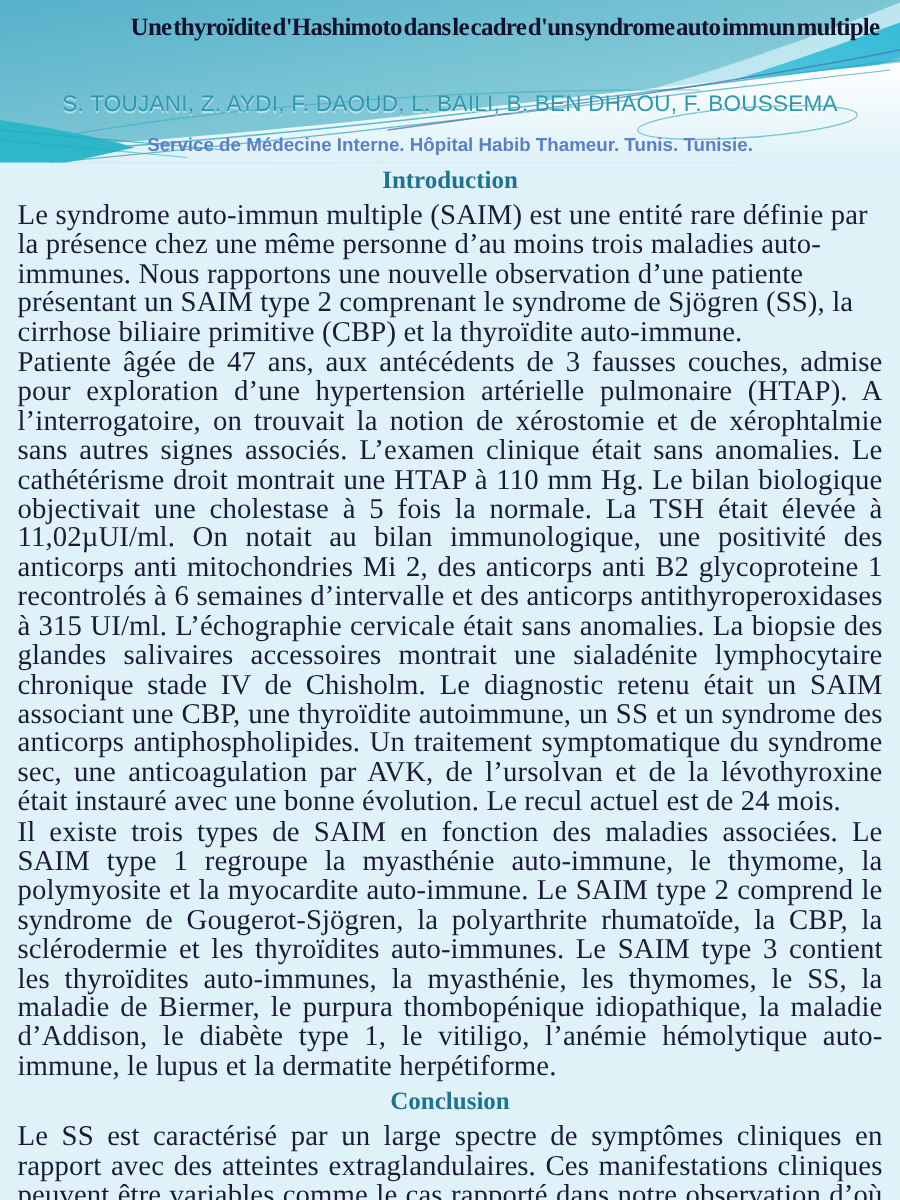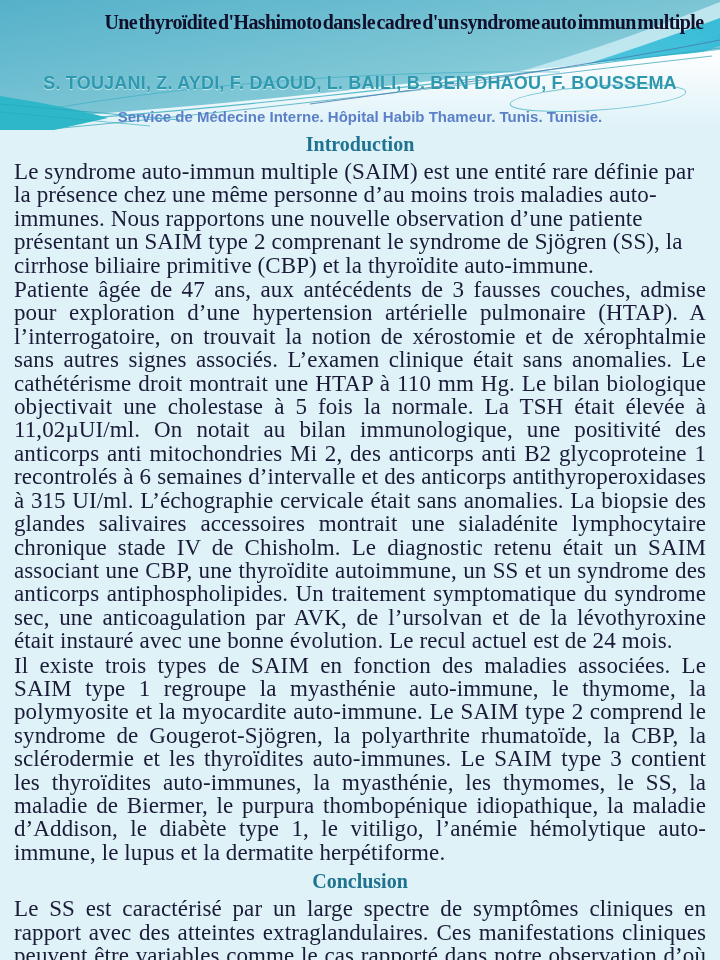--- a/index.html
+++ b/index.html
@@ -20,21 +20,21 @@
     font-size:20px;line-height:35px;
     letter-spacing:-0.6px;word-spacing:-3px;
     color:#10102c;
     margin-left:44px;
   }
   .title-inner{display:inline-block;max-width:620px;}
   .authors{
     position:absolute;left:0;top:73px;width:720px;
     text-align:center;
     font-family:"Liberation Sans", sans-serif;
-    font-weight:bold;
+    font-weight:normal;
     font-size:18px;letter-spacing:0.2px;
     color:#2d98ae;
     text-shadow:0 1px 1px rgba(255,255,255,0.6);
   }
   .affiliation{
     position:absolute;left:0;top:108px;width:720px;
     text-align:center;
     font-family:"Liberation Sans", sans-serif;
     font-weight:bold;
     font-size:15px;

